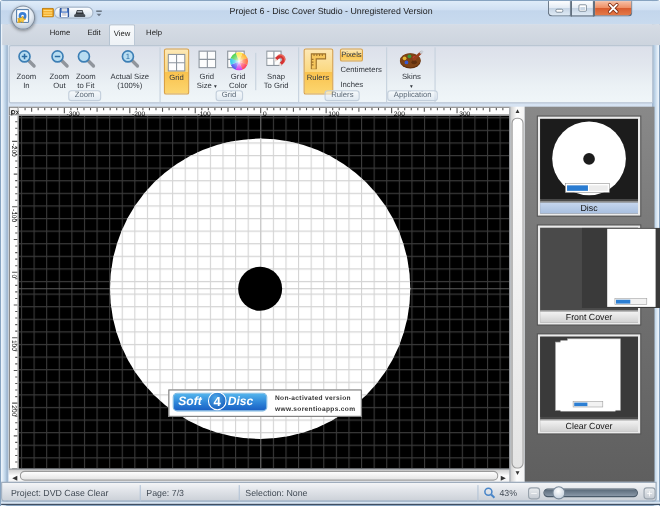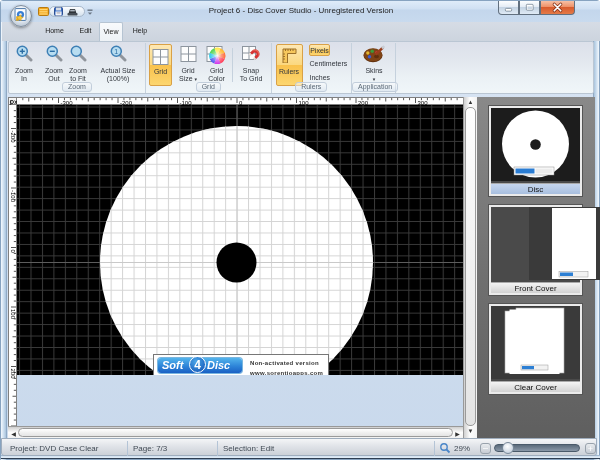--- a/index.html
+++ b/index.html
@@ -53,21 +53,21 @@
   .bigbtn .ic { margin:1px auto 4px auto; height:18px; }
   .onbtn { background:linear-gradient(180deg,#fde8b5 0%,#fbd87f 50%,#f9c24d 51%,#fcd670 100%);
     border:1px solid #d9a146; border-radius:2px; }
 
   
   #content { position:absolute; left:7px; top:96px; width:587px; height:341px; }
   #corner { position:absolute; left:0; top:0; width:9px; height:8px; background:#f5f5f5; border:1px solid #808080;
     font-size:6.5px; color:#111; line-height:6px; }
   #hruler { position:absolute; left:9px; top:0; width:446px; height:8px; background:#fff; border-top:1px solid #808080; border-bottom:1px solid #808080; }
   #vruler { position:absolute; left:0; top:8px; width:9px; height:321px; background:#fff; border-left:1px solid #808080; border-right:1px solid #808080; }
-  #canvas { position:absolute; left:9px; top:8px; width:446px; height:270px; background:#000; overflow:hidden; }
+  #canvas { position:absolute; left:9px; top:8px; width:446px; height:321px; background:#000; overflow:hidden; }
   #vsb { position:absolute; left:455px; top:0; width:14px; height:341px;
     background:linear-gradient(90deg,#cfcfcf 0%,#fdfdfd 45%,#f2f2f2 100%); border-left:1px solid #999; }
   #hsb { position:absolute; left:0; top:329px; width:455px; height:12px;
     background:linear-gradient(180deg,#cfcfcf 0%,#fdfdfd 50%,#f2f2f2 100%); border-top:1px solid #999; }
   .sbthumb { position:absolute; background:linear-gradient(180deg,#ffffff 0%,#f2f2f2 45%,#e4e4e4 100%);
     border:1px solid #9a9a9a; border-radius:5px; }
   .sbarrow { position:absolute; font-size:6px; color:#333; text-align:center; }
   #panel { position:absolute; left:469px; top:0; width:118px; height:341px;
     background:linear-gradient(180deg,#898989 0%,#6f6f6f 55%,#5f5f5f 100%); }
   .card { position:absolute; left:12px; width:93px; height:90px; background:#4a4a4a;
@@ -500,23 +500,23 @@
           </svg>
         <div class="cardlbl">Clear Cover</div>
       </div>
     </div>
   </div>
   <div id="statusbar">
     <span class="stext" style="left:8px;">Project: DVD Case Clear</span>
     <span class="ssep" style="left:125px;"></span>
     <span class="stext" style="left:131px;">Page: 7/3</span>
     <span class="ssep" style="left:215px;"></span>
-    <span class="stext" style="left:221px;">Selection: Edit</span>
+    <span class="stext" style="left:221px;">Selection: None</span>
     <span class="ssep" style="left:432px;"></span>
-    <span class="stext" style="left:452px;">29%</span>
+    <span class="stext" style="left:452px;">43%</span>
     <svg style="position:absolute;left:437px;top:3px;" width="12" height="12" viewBox="0 0 12 12">
         <circle cx="5" cy="5" r="3.2" fill="none" stroke="#4a86c8" stroke-width="1.4"></circle>
         <line x1="7.5" y1="7.5" x2="10.5" y2="10.5" stroke="#4a86c8" stroke-width="1.8"></line>
       </svg>
     <div style="position:absolute;left:478px;top:4px;width:11px;height:11px;border-radius:3px;background:linear-gradient(180deg,#e8ebee,#c6ccd4);border:1px solid #98a2ac;font-size:9px;text-align:center;line-height:9px;color:#fff;">–</div>
     <div style="position:absolute;left:492px;top:5px;width:86px;height:8px;border-radius:4px;background:linear-gradient(180deg,#5a6a7a,#8a98a8);border:1px solid #4a5a6a;"></div>
     <div style="position:absolute;left:500px;top:3px;width:12px;height:12px;border-radius:50%;background:radial-gradient(circle at 45% 35%,#ffffff,#b8c6d6);border:1px solid #7a8a9a;"></div>
     <div style="position:absolute;left:583px;top:4px;width:11px;height:11px;border-radius:3px;background:linear-gradient(180deg,#e8ebee,#c6ccd4);border:1px solid #98a2ac;font-size:9px;text-align:center;line-height:10px;color:#fff;">+</div>
   </div>
 </div>

